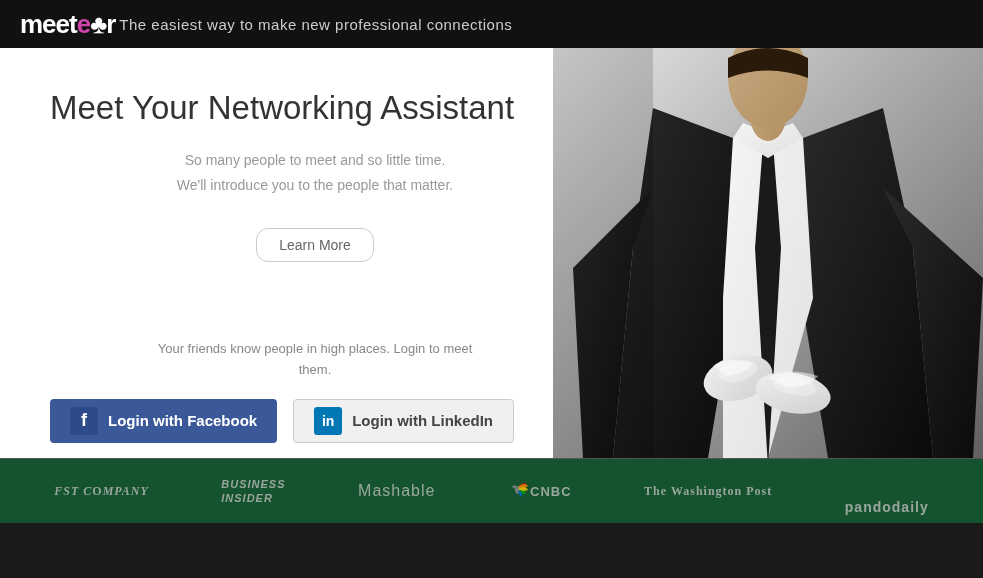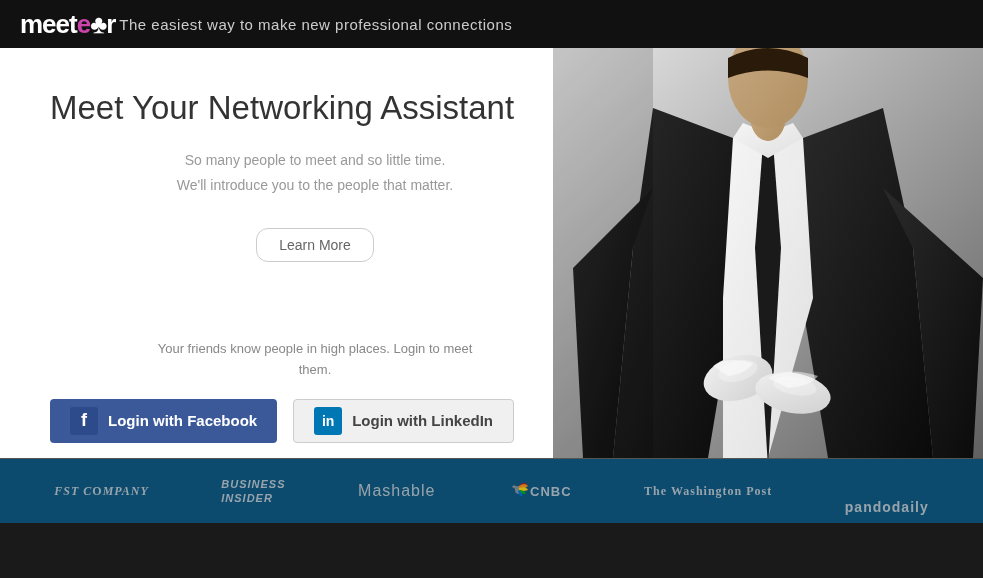--- a/index.html
+++ b/index.html
@@ -189,21 +189,21 @@
     #figure-svg {
       position: absolute;
       right: 0;
       top: 0;
       width: 430px;
       height: 410px;
     }
 
     
     #press-bar {
-      background: #0c4a6e;
+      background: #14532d;
       height: 65px;
       display: flex;
       align-items: center;
       justify-content: space-around;
       padding: 0 18px;
       border-top: 1px solid #555;
     }
 
     .press-logo {
       color: #bbb;

